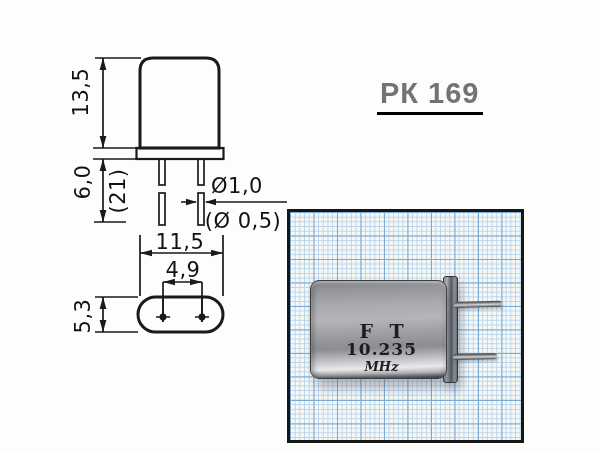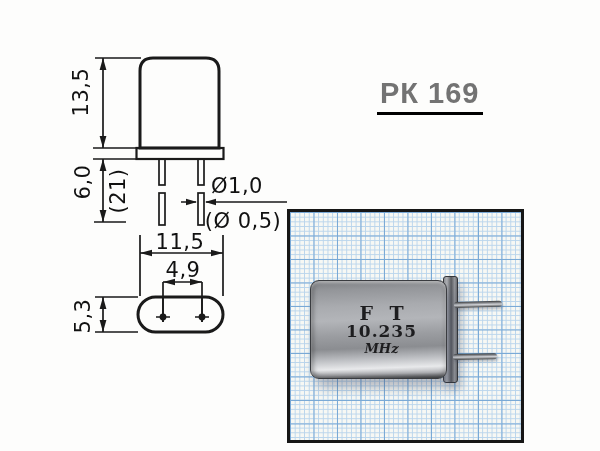--- a/index.html
+++ b/index.html
@@ -60,21 +60,21 @@
   }
   .crystal-cap{
     position:absolute;left:153px;top:64px;width:13px;height:105px;
     border:1px solid #333539;border-radius:3px;
     background:linear-gradient(90deg,#8e9094 0%,#b0b2b6 22%,#595b5f 55%,#94969a 82%,#6a6c70 100%);
     box-shadow:4px 7px 9px rgba(55,65,90,0.30);
   }
   .crystal-label{
     position:absolute;left:24px;top:68px;width:135px;height:97px;
     display:flex;flex-direction:column;align-items:center;justify-content:center;
-    padding-top:2px;
+    padding-top:20px;
     font-family:"DejaVu Serif","Liberation Serif",serif;
     font-weight:bold;color:#1d1d1f;text-align:center;
   }
   .crystal-label .l1{font-size:19px;line-height:18px;letter-spacing:5px;padding-left:5px;}
   .crystal-label .l2{font-size:17px;line-height:18px;letter-spacing:1px;}
   .crystal-label .l3{font-size:13px;line-height:18px;font-style:italic;}
   .lead{
     position:absolute;height:6px;border-radius:3px;
     background:linear-gradient(180deg,#3a3c3e 0%,#96989c 35%,#d2d4d8 55%,#828486 80%,#3f4143 100%);
     box-shadow:1px 2px 3px rgba(60,70,90,0.35);

